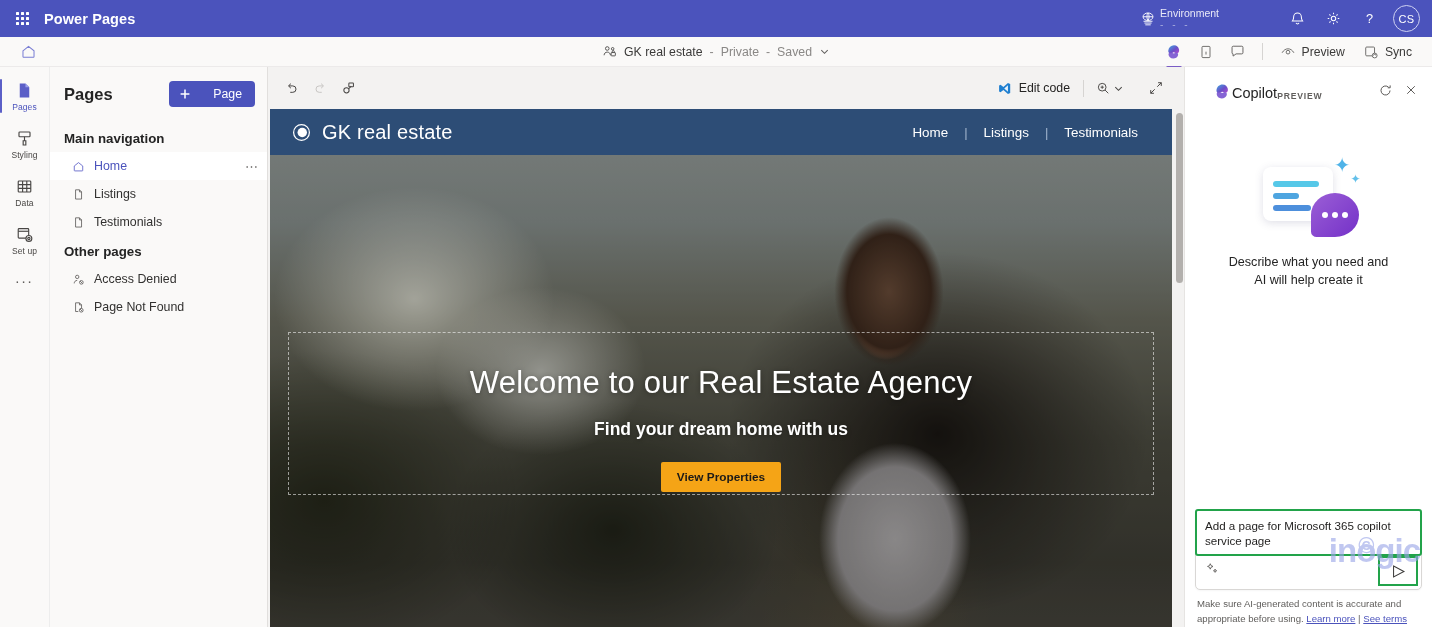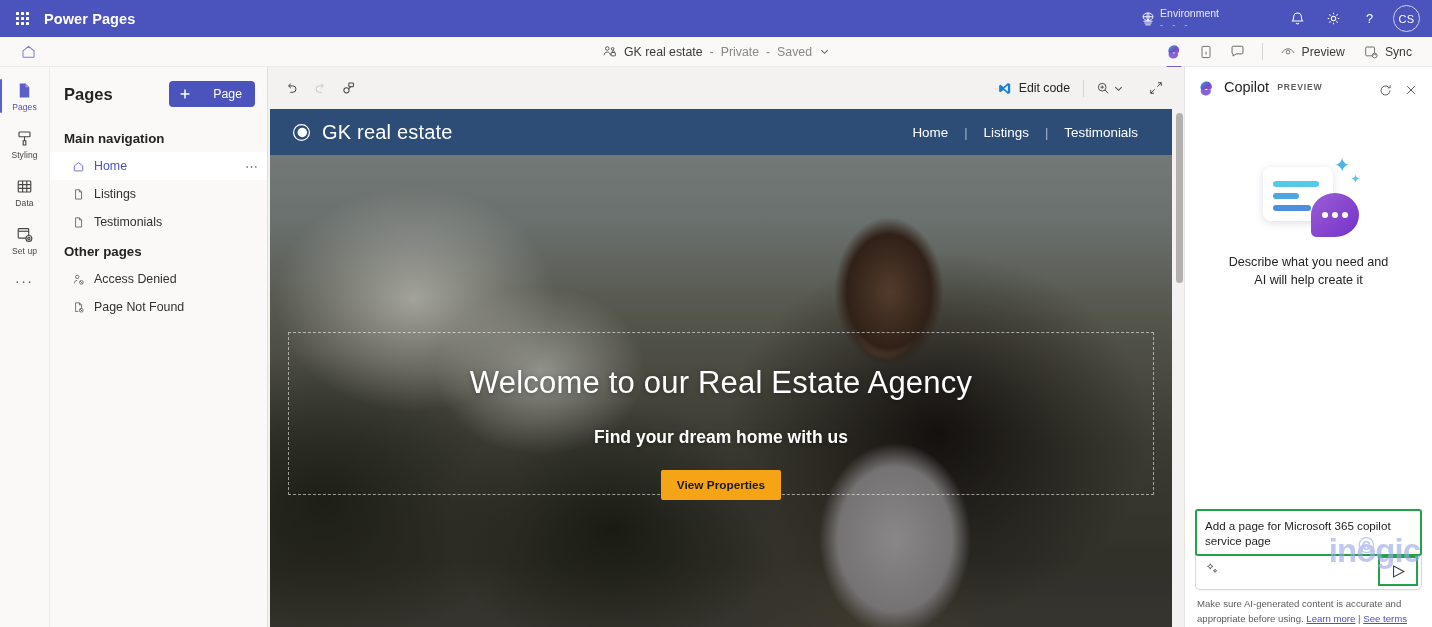--- a/index.html
+++ b/index.html
@@ -157,21 +157,21 @@
   }
   .hero-dim { position:absolute; inset:0; background: rgba(28,26,24,.30); }
   .hero-content {
     position:absolute; left: 18px; right: 18px; top: 177px; bottom: 140px;
     border: 1px dashed rgba(255,255,255,.55);
     display:flex; flex-direction:column; align-items:center; justify-content:flex-start;
     padding-top: 32px;
   }
   .hero-h1 {
     color:#fff; font-size: 31px; font-weight: 400; letter-spacing:.2px;
-    text-shadow: 0 1px 5px rgba(0,0,0,.35); margin-bottom: 26px;
+    text-shadow: 0 1px 5px rgba(0,0,0,.35); margin-bottom: 18px;
   }
   .hero-h2 {
     color:#fff; font-size: 17.5px; font-weight: 700;
     text-shadow: 0 1px 4px rgba(0,0,0,.35); margin-bottom: 22px;
   }
   .hero-btn {
     background:#f5a416; color:#1c1a18; border:none; font-size:11.8px; font-weight:700;
     padding: 8px 16px; border-radius:2px; cursor:pointer; font-family:"Liberation Sans", sans-serif;
   }
   .canvas-scrollbar {
@@ -181,21 +181,21 @@
   .canvas-thumb {
     position:absolute; top:2px; left:0; width:7px; height:170px;
     background:#b3b0ad; border-radius:4px;
   }
 
   
   .copilot {
     position:absolute; right:0; top:67px; width:248px; height:560px;
     background:#fff; border-left:1px solid #e6e4e2; display:flex; flex-direction:column;
   }
-  .cp-head { display:flex; align-items:flex-start; gap:8px; padding: 12px 10px 8px 12px; }
+  .cp-head { display:flex; align-items:flex-end; gap:0; padding: 12px 10px 8px 28px; }
   .cp-title { font-size:14.5px; color:#242424; font-weight:400; }
   .cp-preview { font-size:8.6px; color:#605e5c; letter-spacing:.8px; font-weight:700; margin-top:3px; }
   .cp-head-actions { margin-left:auto; display:flex; align-items:center; gap:4px; }
   .cp-hicon { width:22px; height:22px; display:flex; align-items:center; justify-content:center; cursor:pointer; border-radius:3px; }
   .cp-empty {
     flex:1; display:flex; flex-direction:column; align-items:center; padding-top: 44px;
   }
   .cp-illus { position:relative; width:104px; height:86px; margin-bottom: 14px; }
   .cp-card {
     position:absolute; left:6px; top:14px; width:70px; height:54px; background:#fff;

